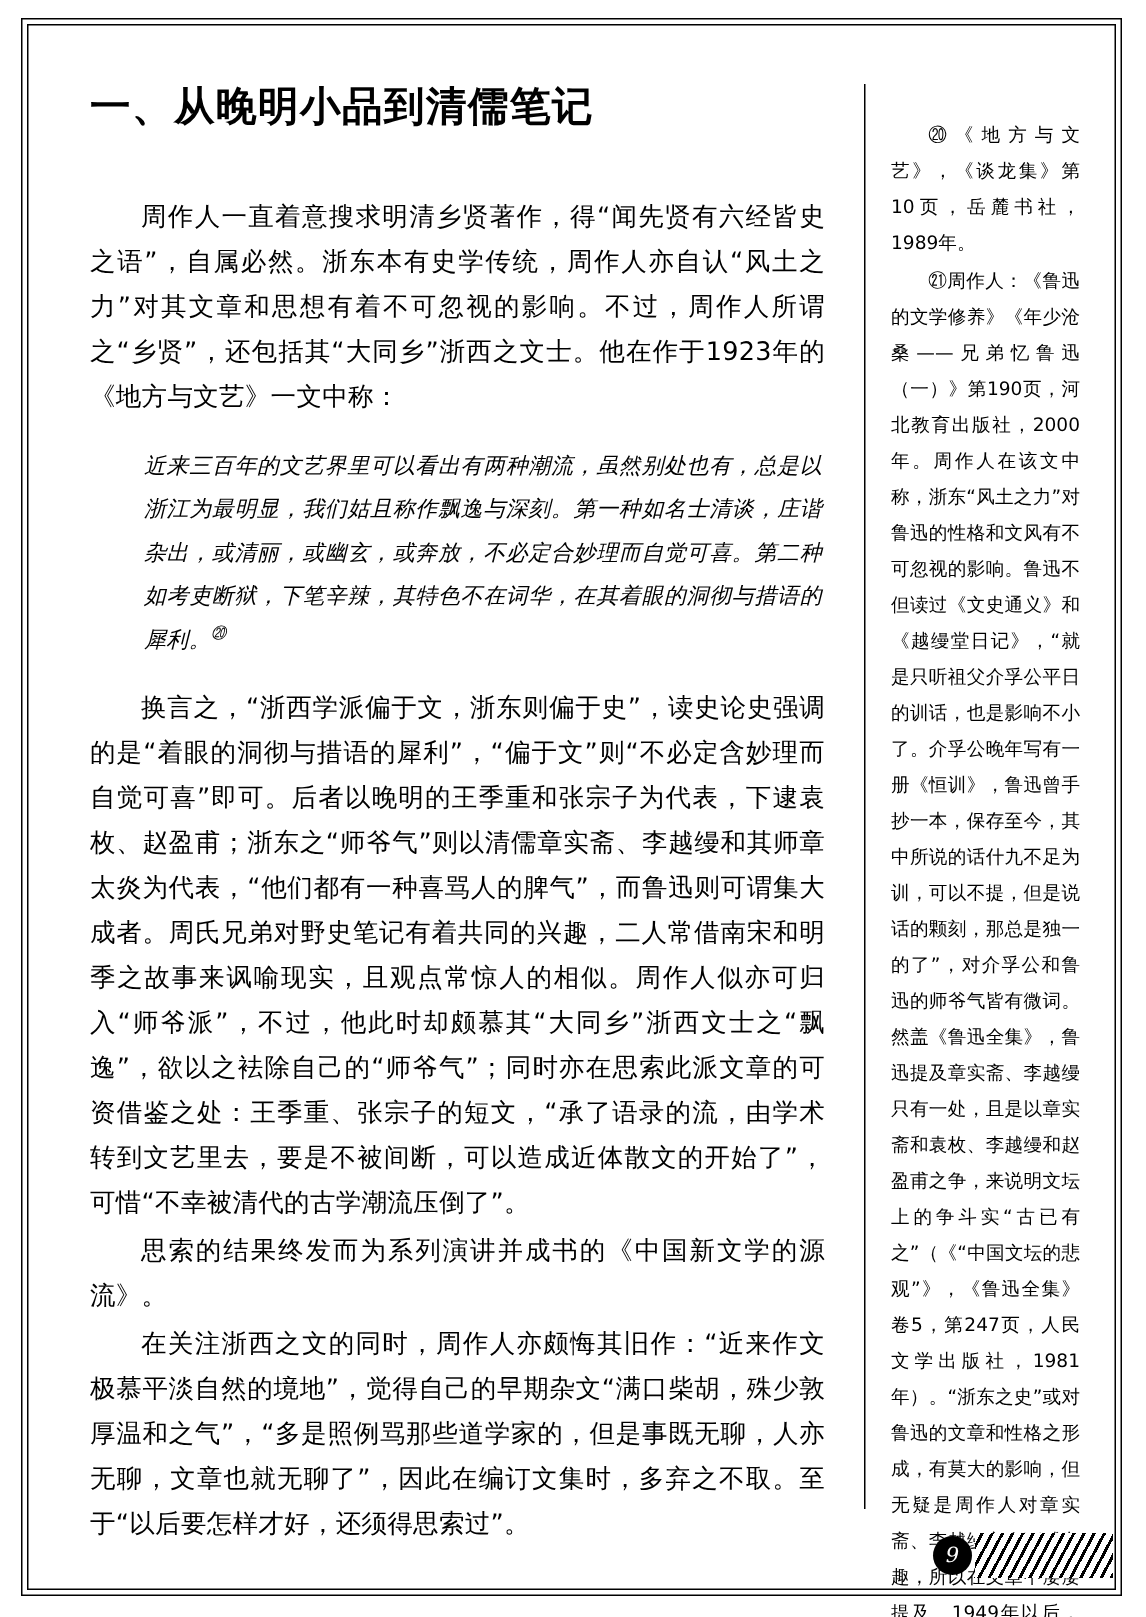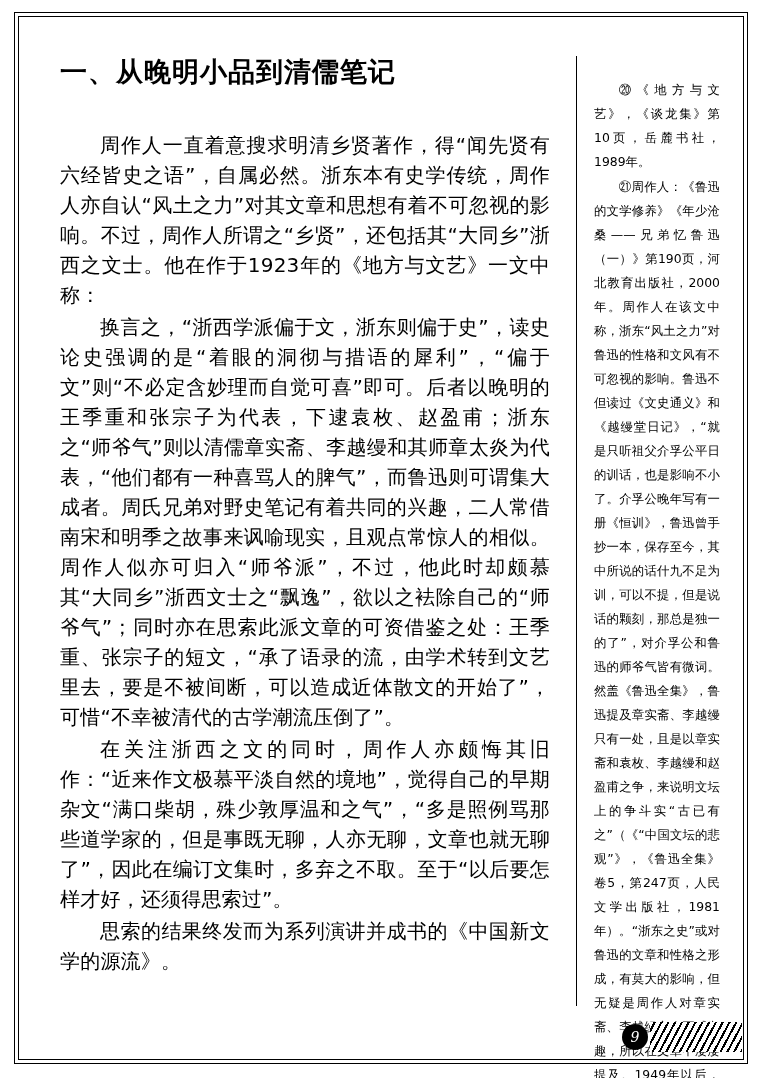--- a/index.html
+++ b/index.html
@@ -51,21 +51,21 @@
   .chapter-title {
     font-family: "DejaVu Sans", "Liberation Sans", sans-serif;
     font-weight: bold;
     font-size: 27px;
     letter-spacing: 1px;
     line-height: 1.2;
     margin: 0 0 42px 0;
     white-space: nowrap;
   }
   .para {
-    font-size: 20px;
+    font-size: 17px;
     line-height: 30px;
     text-align: justify;
     text-justify: inter-ideograph;
     margin: 0 0 2px 0;
     text-indent: 2em;
     letter-spacing: 0.2px;
   }
   .quote-block {
     font-family: "DejaVu Serif", "Liberation Serif", serif;
     font-style: italic;
@@ -156,26 +156,29 @@
   <div class="frame-inner"></div>
 
   <div class="divider"></div>
 
   <div class="main-col">
 
     <h1 class="chapter-title">一、从晚明小品到清儒笔记</h1>
 
     <p class="para">周作人一直着意搜求明清乡贤著作，得“闻先贤有六经皆史之语”，自属必然。浙东本有史学传统，周作人亦自认“风土之力”对其文章和思想有着不可忽视的影响。不过，周作人所谓之“乡贤”，还包括其“大同乡”浙西之文士。他在作于1923年的《地方与文艺》一文中称：</p>
 
+    <div class="quote-block">
+      <span>近来三百年的文艺界里可以看出有两种潮流，虽然别处也有，总是以浙江为最明显，我们姑且称作飘逸与深刻。第一种如名士清谈，庄谐杂出，或清丽，或幽玄，或奔放，不必定合妙理而自觉可喜。第二种如考吏断狱，下笔辛辣，其特色不在词华，在其着眼的洞彻与措语的犀利。</span><sup class="note">⑳</sup>
+    </div>
 
     <p class="para">换言之，“浙西学派偏于文，浙东则偏于史”，读史论史强调的是“着眼的洞彻与措语的犀利”，“偏于文”则“不必定含妙理而自觉可喜”即可。后者以晚明的王季重和张宗子为代表，下逮袁枚、赵盈甫；浙东之“师爷气”则以清儒章实斋、李越缦和其师章太炎为代表，“他们都有一种喜骂人的脾气”，而鲁迅则可谓集大成者。周氏兄弟对野史笔记有着共同的兴趣，二人常借南宋和明季之故事来讽喻现实，且观点常惊人的相似。周作人似亦可归入“师爷派”，不过，他此时却颇慕其“大同乡”浙西文士之“飘逸”，欲以之袪除自己的“师爷气”；同时亦在思索此派文章的可资借鉴之处：王季重、张宗子的短文，“承了语录的流，由学术转到文艺里去，要是不被间断，可以造成近体散文的开始了”，可惜“不幸被清代的古学潮流压倒了”。</p>
 
+    <p class="para">思索的结果终发而为系列演讲并成书的《中国新文学的源流》。</p>
+
     <p class="para">在关注浙西之文的同时，周作人亦颇悔其旧作：“近来作文极慕平淡自然的境地”，觉得自己的早期杂文“满口柴胡，殊少敦厚温和之气”，“多是照例骂那些道学家的，但是事既无聊，人亦无聊，文章也就无聊了”，因此在编订文集时，多弃之不取。至于“以后要怎样才好，还须得思索过”。</p>
-
-    <p class="para">思索的结果终发而为系列演讲并成书的《中国新文学的源流》。</p>
   </div>
 
   <div class="side-col">
     <p class="side-note">⑳《地方与文艺》，《谈龙集》第10页，岳麓书社，1989年。</p>
     <p class="side-note">㉑周作人：《鲁迅的文学修养》《年少沧桑——兄弟忆鲁迅（一）》第190页，河北教育出版社，2000年。周作人在该文中称，浙东“风土之力”对鲁迅的性格和文风有不可忽视的影响。鲁迅不但读过《文史通义》和《越缦堂日记》，“就是只听祖父介孚公平日的训话，也是影响不小了。介孚公晚年写有一册《恒训》，鲁迅曾手抄一本，保存至今，其中所说的话什九不足为训，可以不提，但是说话的颗刻，那总是独一的了”，对介孚公和鲁迅的师爷气皆有微词。然盖《鲁迅全集》，鲁迅提及章实斋、李越缦只有一处，且是以章实斋和袁枚、李越缦和赵盈甫之争，来说明文坛上的争斗实“古已有之”（《“中国文坛的悲观”》，《鲁迅全集》卷5，第247页，人民文学出版社，1981年）。“浙东之史”或对鲁迅的文章和性格之形成，有莫大的影响，但无疑是周作人对章实斋、李越缦之人更感兴趣，所以在文章中屡屡提及。1949年以后，周作人在写关于鲁迅的文章时，有意无意地掺入了许多自己的兴趣，上述即为一例。</p>
   </div>
 
   <div class="page-num-wrap">
     <div class="page-num-circle">9</div>
     <div class="stripes"></div>

